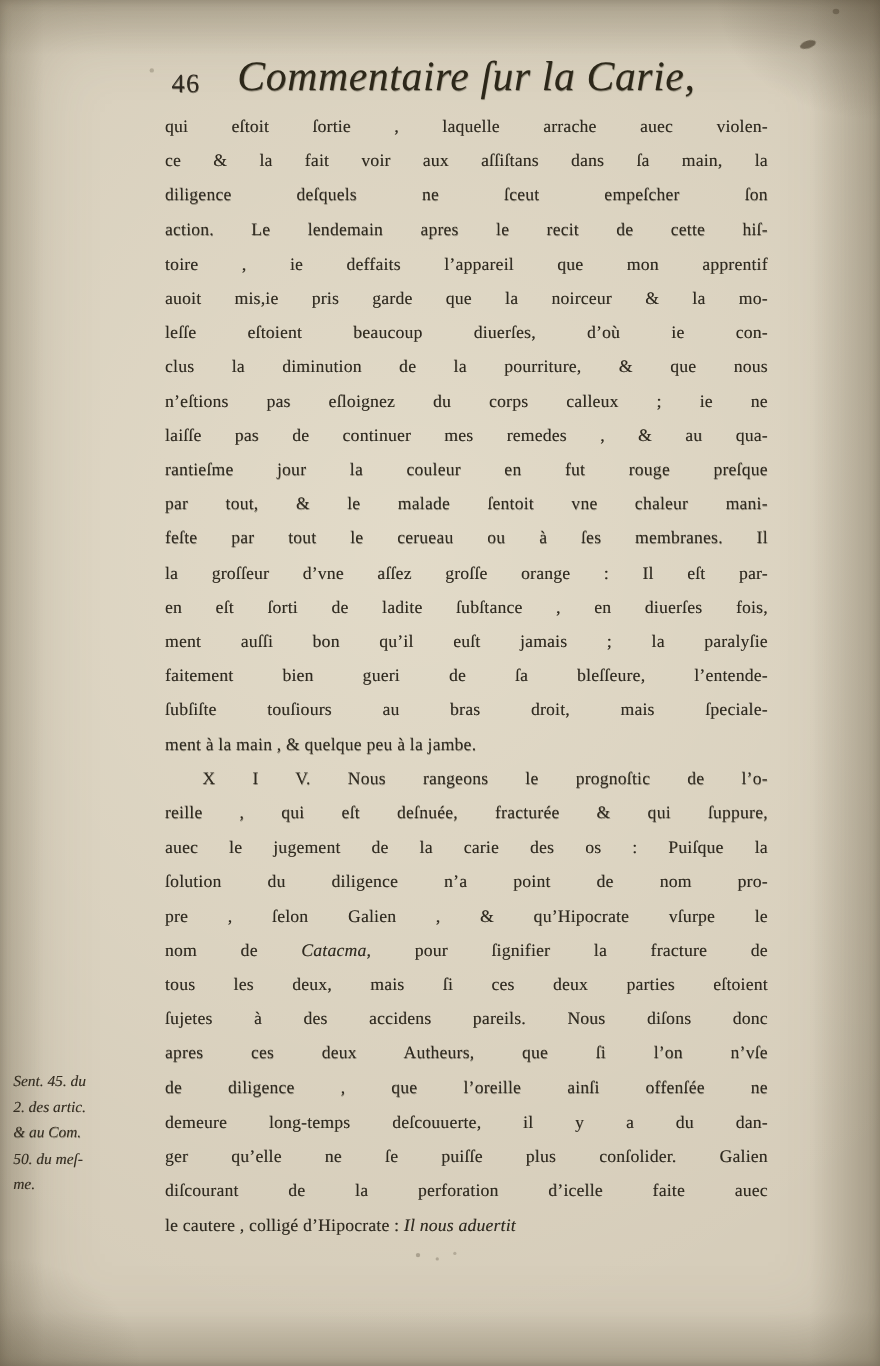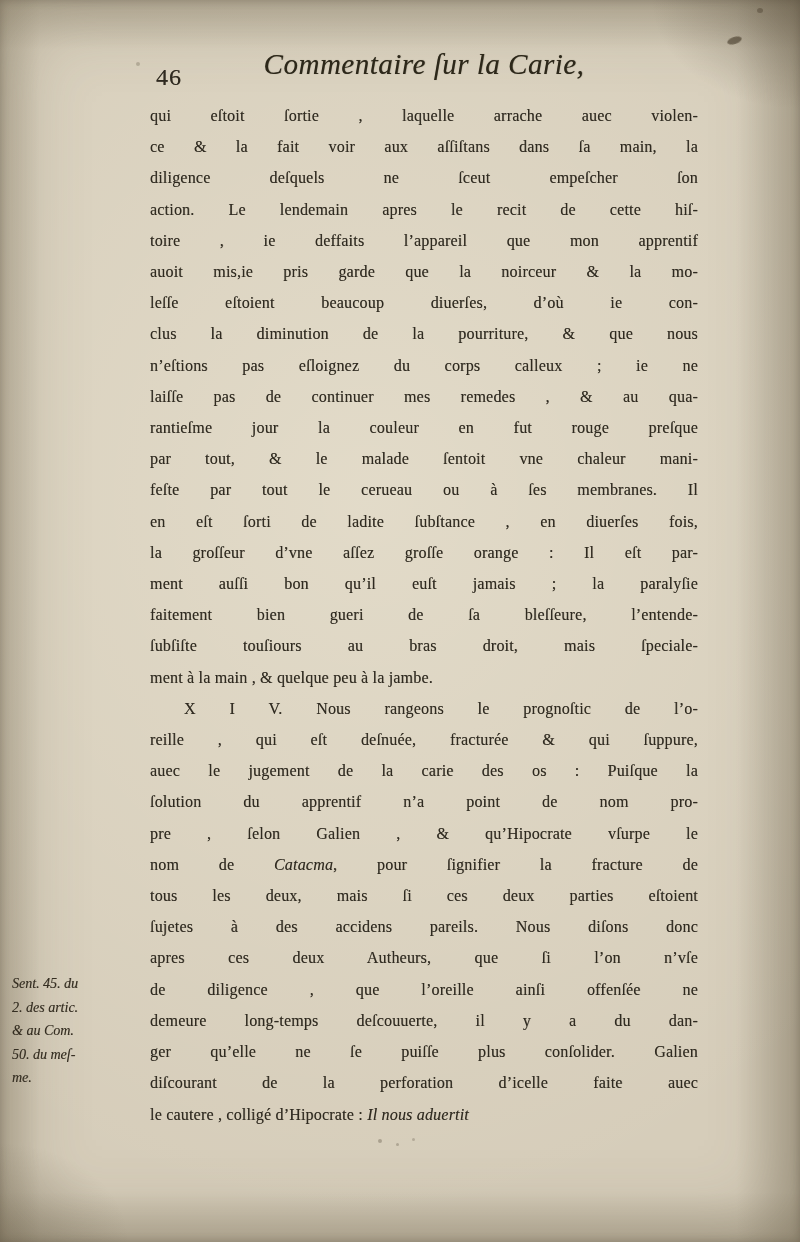--- a/index.html
+++ b/index.html
@@ -41,21 +41,21 @@
 
   .page-number {
     position:absolute; top:64px; left:156px;
     font-size:24px; letter-spacing:1px;
     text-shadow:0.3px 0.3px 0.6px rgba(47,40,28,0.55);
   }
   .running-title {
     position:absolute; top:48px; left:150px; width:548px;
     text-align:center;
     font-style:italic;
-    font-size:29px;
+    font-size:38px;
     letter-spacing:0.5px;
     color:#2c2719;
     text-shadow:0.4px 0.4px 0.7px rgba(44,39,25,0.5);
   }
   .body-text {
     position:absolute; top:100px; left:150px; width:548px;
     font-size:16px;
     line-height:31.2px;
     letter-spacing:0.2px;
     text-shadow:0.3px 0.3px 0.5px rgba(47,42,32,0.45);
@@ -96,30 +96,30 @@
       <div class="line"><span>action. Le lendemain apres le recit de cette hiſ-</span></div>
       <div class="line"><span>toire , ie deffaits l’appareil que mon apprentif</span></div>
       <div class="line"><span>auoit mis,ie pris garde que la noirceur &amp; la mo-</span></div>
       <div class="line"><span>leſſe eſtoient beaucoup diuerſes, d’où ie con-</span></div>
       <div class="line"><span>clus la diminution de la pourriture, &amp; que nous</span></div>
       <div class="line"><span>n’eſtions pas eſloignez du corps calleux ; ie ne</span></div>
       <div class="line"><span>laiſſe pas de continuer mes remedes , &amp; au qua-</span></div>
       <div class="line"><span>rantieſme jour la couleur en fut rouge preſque</span></div>
       <div class="line"><span>par tout, &amp; le malade ſentoit vne chaleur mani-</span></div>
       <div class="line"><span>feſte par tout le cerueau ou à ſes membranes. Il</span></div>
+      <div class="line"><span>la groſſeur d’vne aſſez groſſe orange : Il eſt par-</span></div>
       <div class="line"><span>en eſt ſorti de ladite ſubſtance , en diuerſes fois,</span></div>
-      <div class="line"><span>la groſſeur d’vne aſſez groſſe orange : Il eſt par-</span></div>
       <div class="line"><span>ment auſſi bon qu’il euſt jamais ; la paralyſie</span></div>
       <div class="line"><span>faitement bien gueri de ſa bleſſeure, l’entende-</span></div>
       <div class="line"><span>ſubſiſte touſiours au bras droit, mais ſpeciale-</span></div>
       <div class="line parend"><span>ment à la main , &amp; quelque peu à la jambe.</span></div>
       <div class="line indent"><span>X I V. Nous rangeons le prognoſtic de l’o-</span></div>
       <div class="line"><span>reille , qui eſt deſnuée, fracturée &amp; qui ſuppure,</span></div>
       <div class="line"><span>auec le jugement de la carie des os : Puiſque la</span></div>
-      <div class="line"><span>ſolution du apprentif n’a point de nom pro-</span></div>
+      <div class="line"><span>ſolution du diligence n’a point de nom pro-</span></div>
       <div class="line"><span>pre , ſelon Galien , &amp; qu’Hipocrate vſurpe le</span></div>
       <div class="line"><span>nom de </span><span class="it">Catacma</span><span>, pour ſignifier la fracture de</span></div>
       <div class="line"><span>tous les deux, mais ſi ces deux parties eſtoient</span></div>
       <div class="line"><span>ſujetes à des accidens pareils. Nous diſons donc</span></div>
       <div class="line"><span>apres ces deux Autheurs, que ſi l’on n’vſe</span></div>
       <div class="line"><span>de diligence , que l’oreille ainſi offenſée ne</span></div>
       <div class="line"><span>demeure long-temps deſcouuerte, il y a du dan-</span></div>
       <div class="line"><span>ger qu’elle ne ſe puiſſe plus conſolider. Galien</span></div>
       <div class="line"><span>diſcourant de la perforation d’icelle faite auec</span></div>
       <div class="line parend"><span>le cautere , colligé d’Hipocrate : </span><span class="it">Il nous aduertit</span></div>

